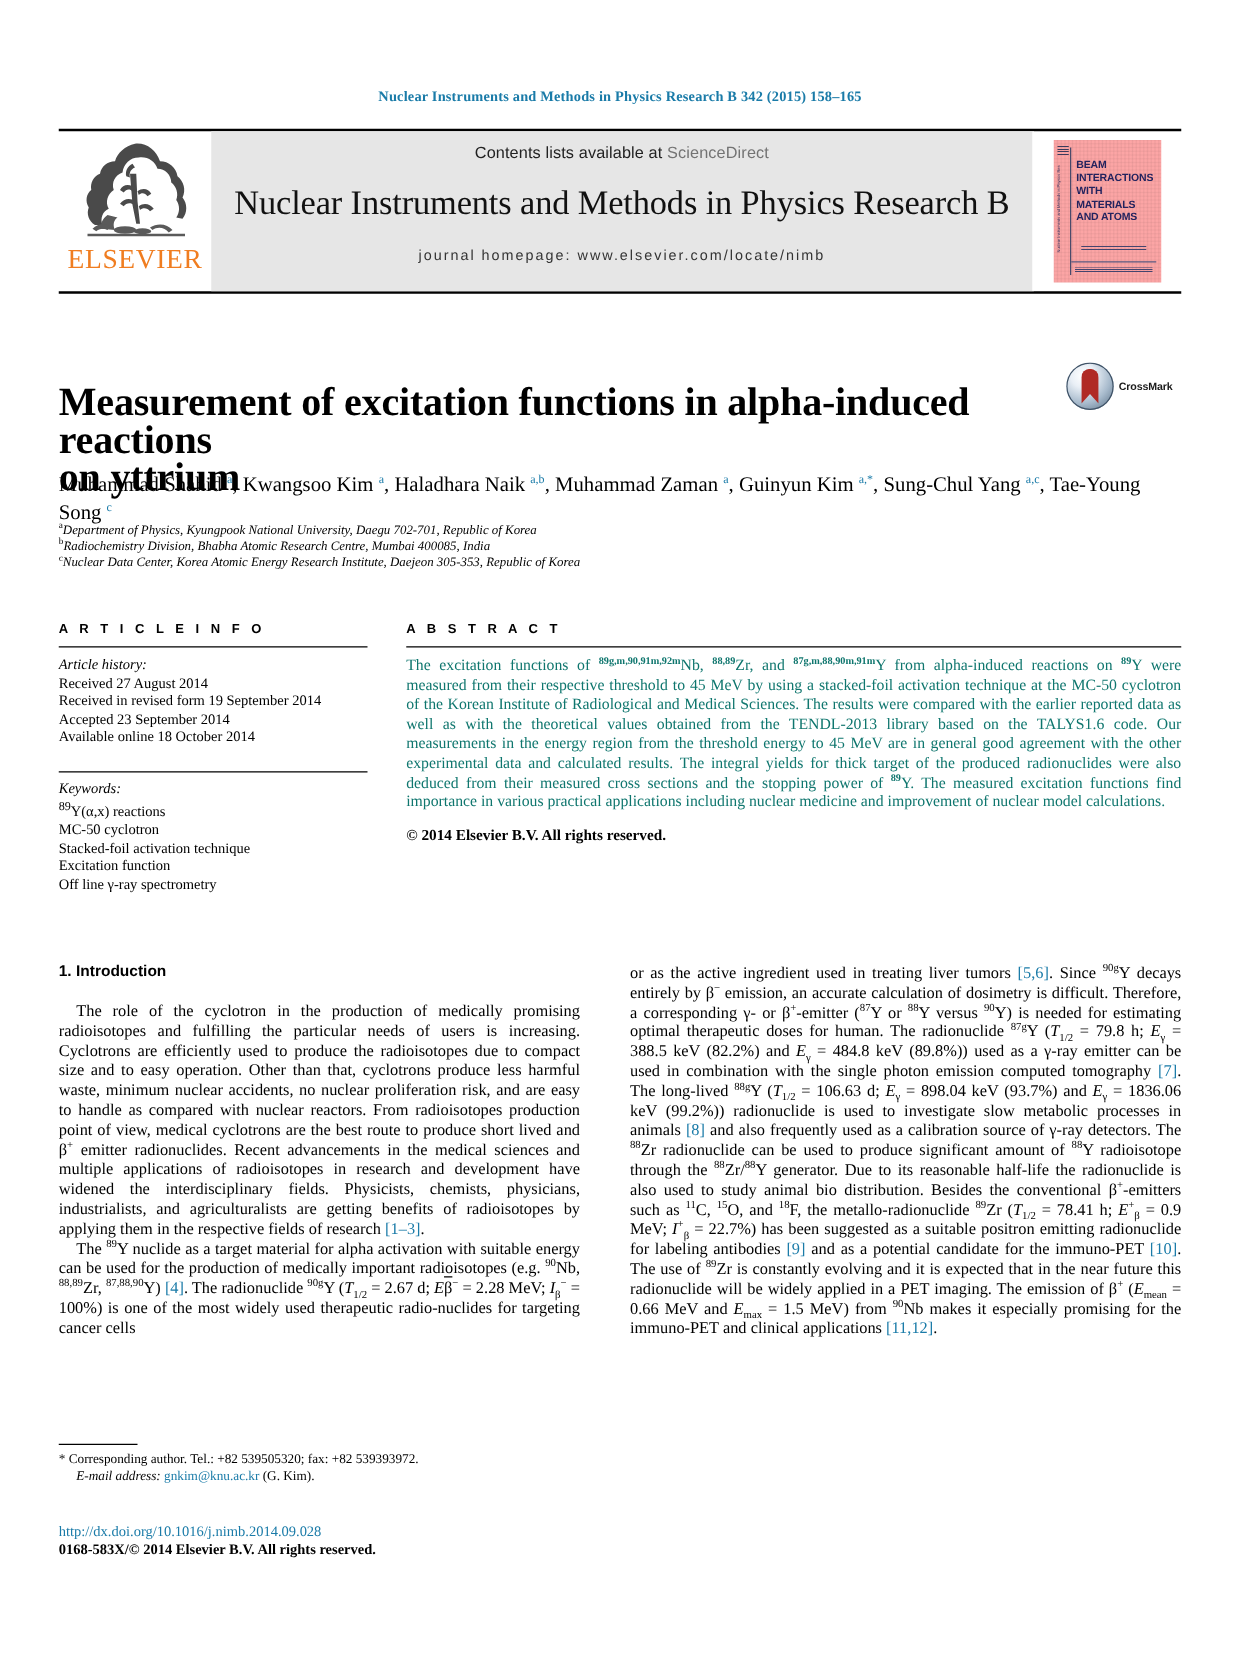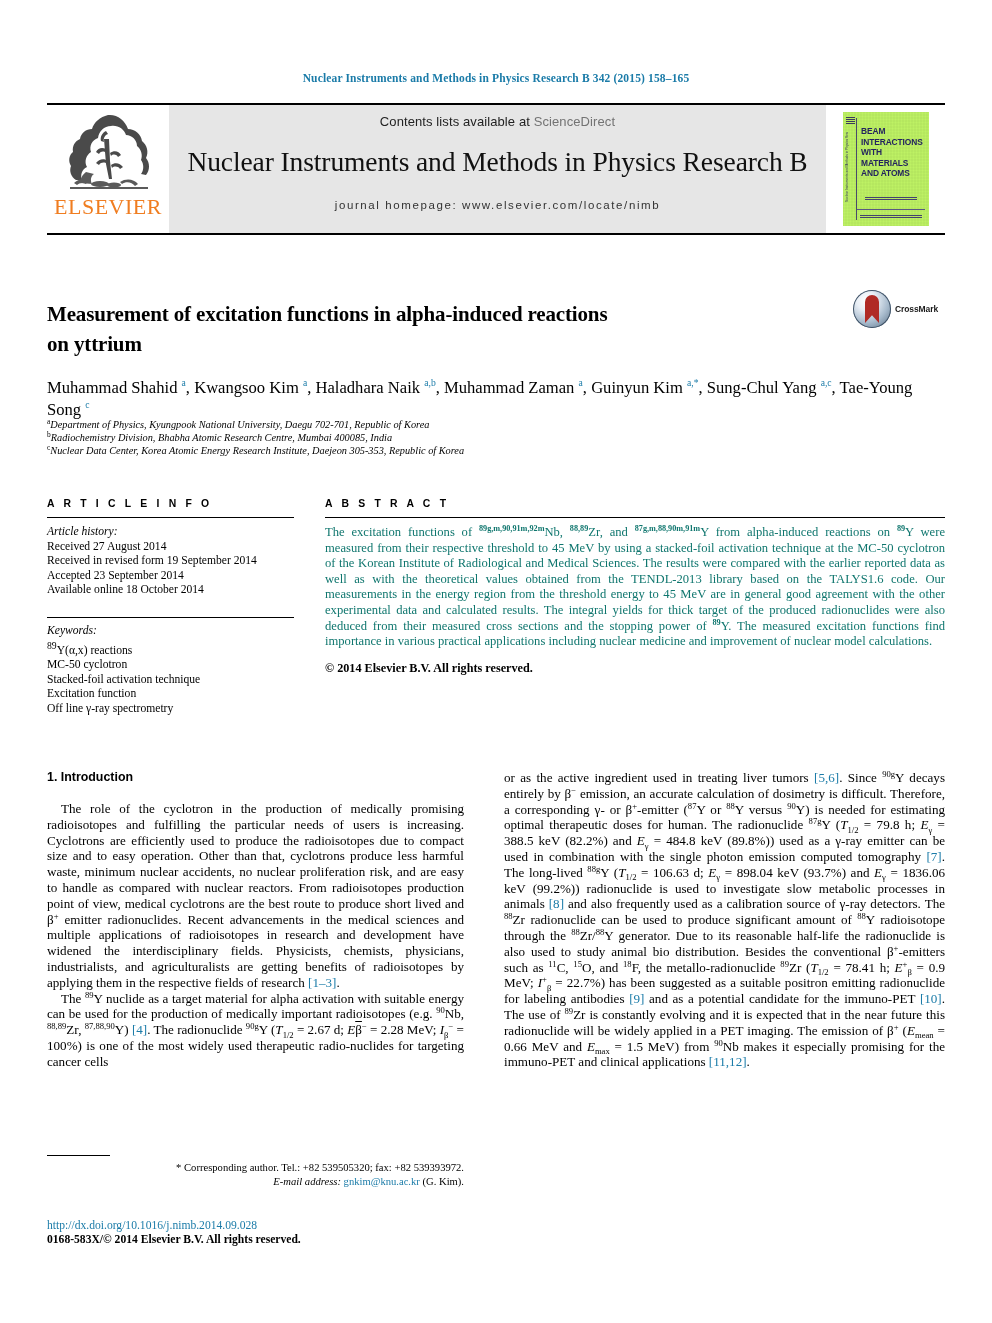--- a/index.html
+++ b/index.html
@@ -116,21 +116,21 @@
     flex: 0 0 118px;
     width: 118px;
     display: flex;
     align-items: center;
     justify-content: center;
     border-left: 1px solid #ffffff;
   }
   .cover-thumb {
     width: 86px;
     height: 114px;
-    background: #bef264;
+    background: #fca5a5;
     position: relative;
     box-sizing: border-box;
     overflow: hidden;
   }
   .cover-noise {
     position: absolute; left:0; top:0; right:0; bottom:0;
     background-image:
       repeating-linear-gradient(0deg, rgba(0,0,0,0.045) 0px, rgba(0,0,0,0) 1px, rgba(0,0,0,0) 2px, rgba(0,0,0,0.045) 3px),
       repeating-linear-gradient(90deg, rgba(0,0,0,0.05) 0px, rgba(0,0,0,0) 1px, rgba(0,0,0,0) 2px, rgba(0,0,0,0.05) 3px);
   }
@@ -189,21 +189,21 @@
     border-top:1px solid #5a5a80;
   }
 
   
   .article-title {
     position: absolute;
     left: 47px;
     top: 285px;
     width: 790px;
     font-family: "Liberation Serif", serif;
-    font-size: 21px;
+    font-size: 32px;
     line-height: 30px;
     color: #000;
     letter-spacing: -0.15px;
   }
   .crossmark {
     position: absolute;
     right: 47px;
     top: 288px;
     width: 92px;
     height: 42px;
@@ -378,21 +378,20 @@
   .footnote-rule {
     border-top: 1.4px solid #000;
     width: 63px;
     margin-bottom: 5px;
   }
   .footnote-text {
     font-family: "Liberation Serif", serif;
     font-size: 10.6px;
     line-height: 14px;
     color: #000;
-    text-align: right;
   }
   .footnote-text .em-label { font-style: italic; }
   .footnote-text .link { color: #1a7ba8; }
   .doi-block {
     position: absolute;
     left: 47px;
     top: 1219px;
     width: 460px;
     font-family: "Liberation Serif", serif;
     font-size: 11.6px;

